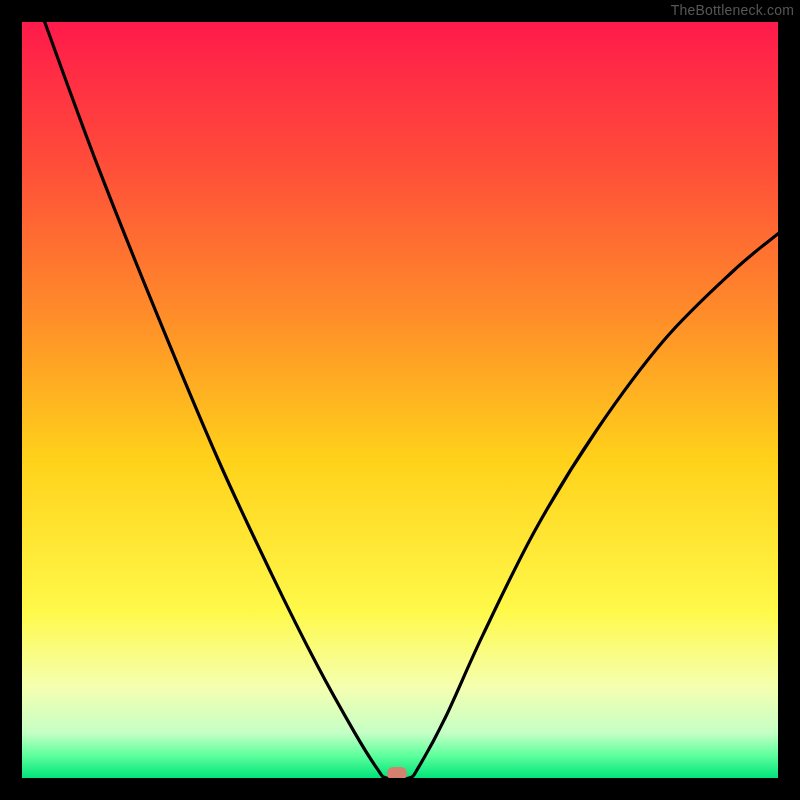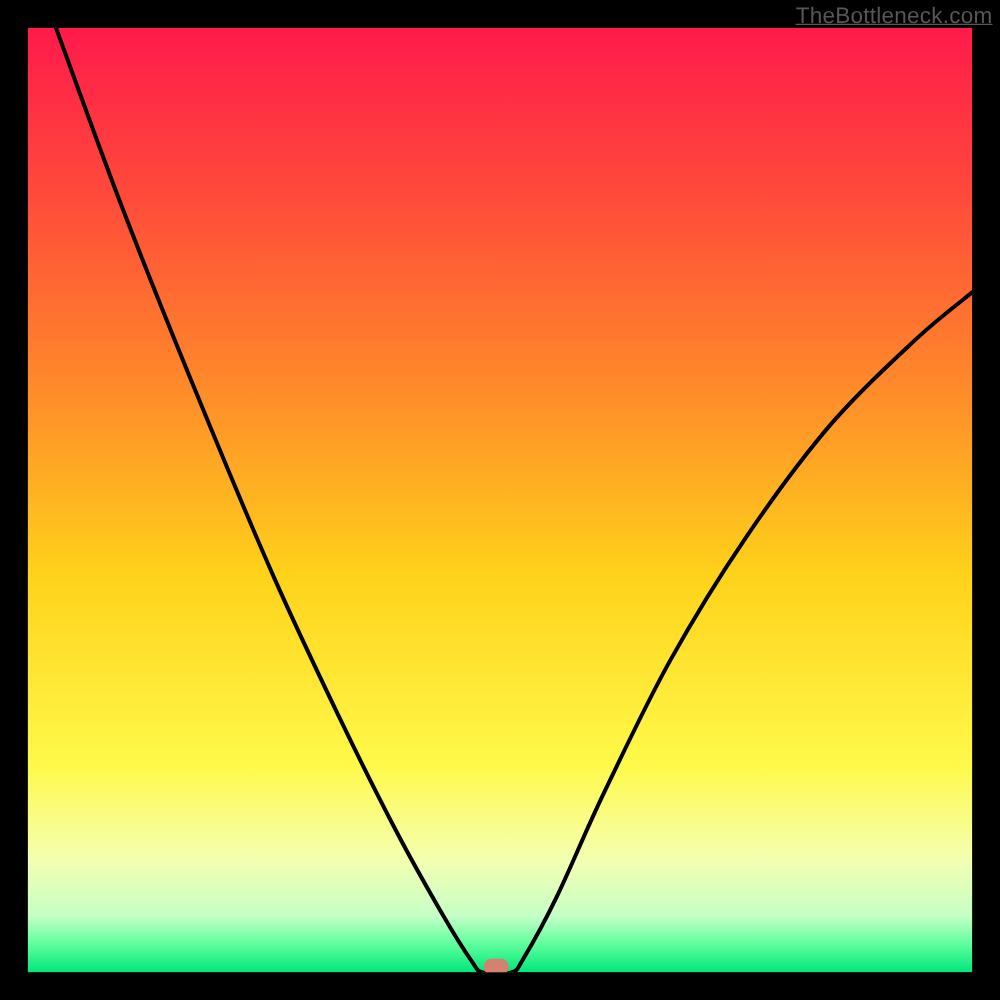--- a/index.html
+++ b/index.html
@@ -25,25 +25,24 @@
     top: 22px;
     width: 756px;
     height: 756px;
     overflow: hidden;
   }
   .watermark {
     position: absolute;
     top: 2px;
     right: 6px;
     color: #575757;
-    font-size: 18px;
+    font-size: 14px;
     font-weight: 500;
     letter-spacing: 0.2px;
     user-select: none;
-    text-decoration: underline;
   }
   svg { display: block; }
 </style>
 </head>
 <body>
 
 <div class="frame">
   <div class="plot">
     <svg width="756" height="756" viewBox="0 0 756 756" preserveAspectRatio="none">
       <defs>

